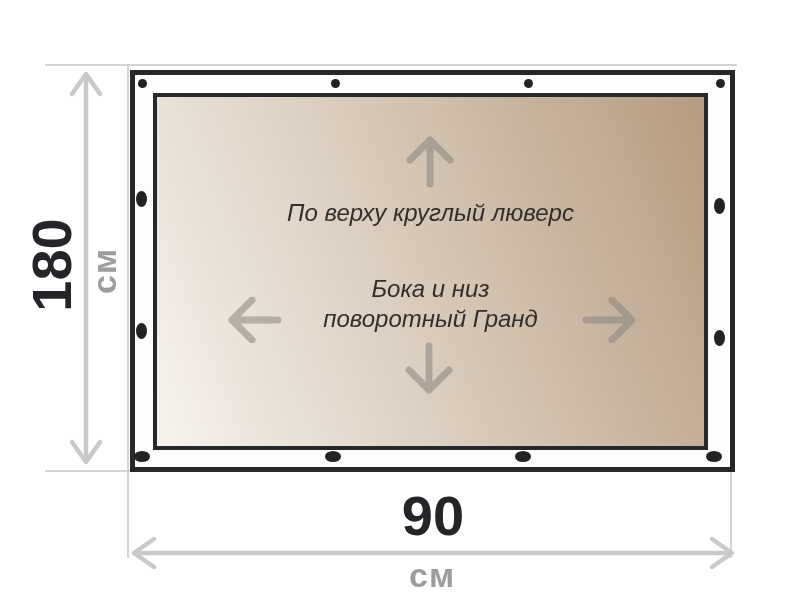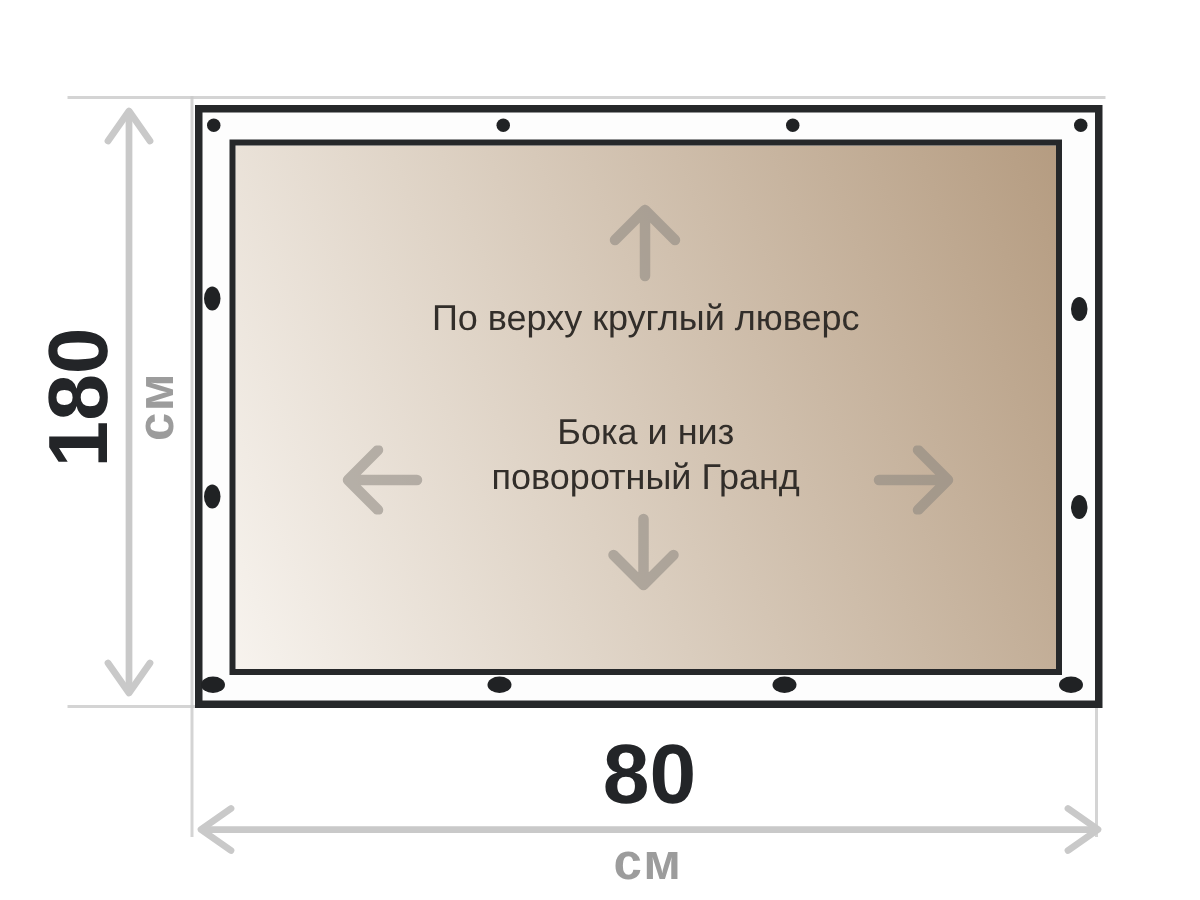--- a/index.html
+++ b/index.html
@@ -32,21 +32,21 @@
     font-size: 56px; font-weight: bold; text-align: center;
   }
   .dim-unit {
     position: absolute; color: var(--unit-text, #9c9c9c);
     font-size: 34px; font-weight: bold; text-align: center; letter-spacing: 1px;
   }
   .rot { transform: rotate(-90deg); transform-origin: center center; }
   .banner-label {
     position: absolute; left: 153px; width: 555px;
     color: var(--banner-text, #322e2a);
-    font-size: 24px; line-height: 28px; text-align: center;
+    font-size: 24px; line-height: 28px; text-align: center; font-style: italic;
   }
   svg.dim-arrow   { position: absolute; color: var(--dimension-line, #c9c9c9); }
   svg.dir-arrow   { position: absolute; color: var(--arrow, #8a857e); opacity: .55; }
 </style>
 </head>
 <body>
 
 <div class="page">
 
   <div class="ext-line" style="left:45px; top:64px; width:692px; height:2px;"></div>
@@ -61,21 +61,21 @@
   </svg>
 
   <svg class="dim-arrow" style="left:128px; top:533px;" width="610" height="40" viewBox="0 0 610 40">
     <line x1="8" y1="20" x2="602" y2="20" stroke="currentColor" stroke-width="4.5" stroke-linecap="round"></line>
     <polyline points="26,6 6,20 26,34" fill="none" stroke="currentColor" stroke-width="4.5" stroke-linecap="round" stroke-linejoin="round"></polyline>
     <polyline points="584,6 604,20 584,34" fill="none" stroke="currentColor" stroke-width="4.5" stroke-linecap="round" stroke-linejoin="round"></polyline>
   </svg>
 
   <div class="dim-value rot" style="left:-48px; top:237px; width:200px; height:56px; line-height:56px;">180</div>
   <div class="dim-unit rot" style="left:44px; top:254px; width:120px; height:34px; line-height:34px;">см</div>
-  <div class="dim-value" style="left:333px; top:488px; width:200px; height:56px; line-height:56px;">80</div>
+  <div class="dim-value" style="left:333px; top:488px; width:200px; height:56px; line-height:56px;">90</div>
   <div class="dim-unit" style="left:352px; top:558px; width:160px; height:34px; line-height:34px;">см</div>
 
   <div class="banner-outline"></div>
   <div class="banner-canvas"></div>
 
   <div class="grommet g-round" style="left:138px; top:79px;"></div>
   <div class="grommet g-round" style="left:331px; top:79px;"></div>
   <div class="grommet g-round" style="left:524px; top:79px;"></div>
   <div class="grommet g-round" style="left:716px; top:79px;"></div>
 

